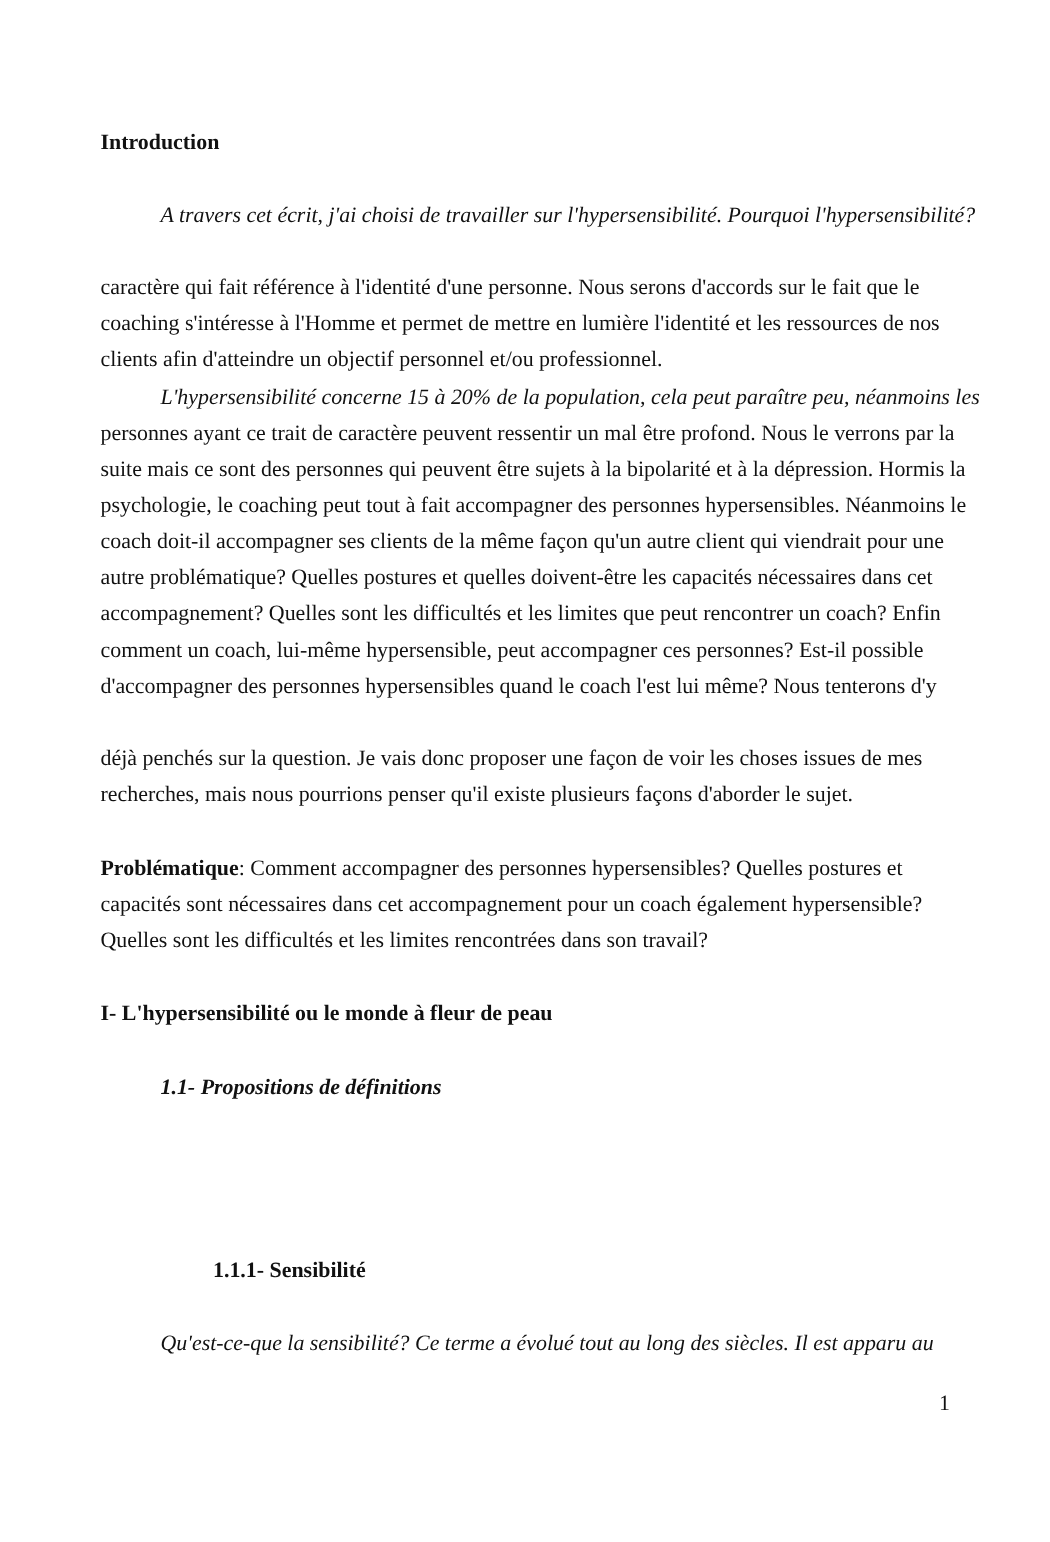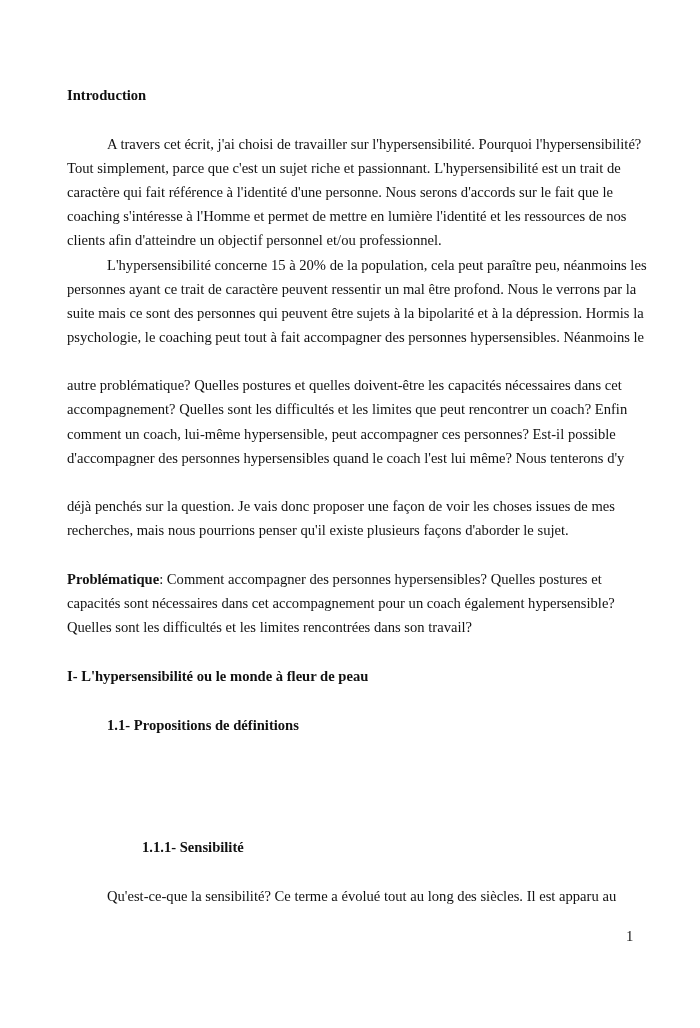--- a/index.html
+++ b/index.html
@@ -7,40 +7,40 @@
       width: 700px; height: 1028px; position: relative; overflow: hidden;
       font-family: "Liberation Serif", "DejaVu Serif", serif;
       color: #111111;
     }
     .page { position: absolute; left: 0; top: 0; width: 700px; height: 972px; background: #fff; }
     .line {
       position: absolute; left: 67px; white-space: nowrap;
       font-size: 14.6px; line-height: 18px;
     }
     .b { font-weight: bold; }
-    .indent { left: 107px; }
+    .indent { left: 107px; font-style: italic; }
     .indent2 { left: 142px; }
     .pagenum { position: absolute; left: 626px; top: 928px; font-size: 14.6px; }
   </style>
 </head>
 <body>
 
 <div class="page">
   <div class="line b" style="top:86px">Introduction</div>
 
   <div class="line indent" style="top:135px">A travers cet écrit, j'ai choisi de travailler sur l'hypersensibilité. Pourquoi l'hypersensibilité?</div>
-  <div class="line" style="top:159px">Tout simplement, parce que c'est un sujet riche et passionnant. L'hypersensibilité est un trait de</div>
   <div class="line" style="top:183px">caractère qui fait référence à l'identité d'une personne. Nous serons d'accords sur le fait que le</div>
   <div class="line" style="top:207px">coaching s'intéresse à l'Homme et permet de mettre en lumière l'identité et les ressources de nos</div>
   <div class="line" style="top:231px">clients afin d'atteindre un objectif personnel et/ou professionnel.</div>
 
   <div class="line indent" style="top:256px">L'hypersensibilité concerne 15 à 20% de la population, cela peut paraître peu, néanmoins les</div>
   <div class="line" style="top:280px">personnes ayant ce trait de caractère peuvent ressentir un mal être profond. Nous le verrons par la</div>
   <div class="line" style="top:304px">suite mais ce sont des personnes qui peuvent être sujets à la bipolarité et à la dépression. Hormis la</div>
   <div class="line" style="top:328px">psychologie, le coaching peut tout à fait accompagner des personnes hypersensibles. Néanmoins le</div>
+  <div class="line" style="top:352px">coach doit-il accompagner ses clients de la même façon qu'un autre client qui viendrait pour une</div>
   <div class="line" style="top:376px">autre problématique?  Quelles postures et quelles doivent-être les capacités nécessaires dans cet</div>
   <div class="line" style="top:400px">accompagnement? Quelles sont les difficultés et les limites que peut rencontrer un coach? Enfin</div>
   <div class="line" style="top:425px">comment un coach, lui-même hypersensible, peut accompagner ces personnes? Est-il possible</div>
   <div class="line" style="top:449px">d'accompagner des personnes hypersensibles quand le coach l'est lui même? Nous tenterons d'y</div>
   <div class="line" style="top:497px">déjà penchés sur la question. Je vais donc proposer une façon de voir les choses issues de mes</div>
   <div class="line" style="top:521px">recherches, mais nous pourrions penser qu'il existe plusieurs façons d'aborder le sujet.</div>
 
   <div class="line" style="top:570px"><span class="b">Problématique</span><span>: Comment accompagner des personnes hypersensibles? Quelles postures et</span></div>
   <div class="line" style="top:594px">capacités sont nécessaires dans cet accompagnement pour un coach également hypersensible?</div>
   <div class="line" style="top:618px">Quelles sont les difficultés et les limites rencontrées dans son travail?</div>

